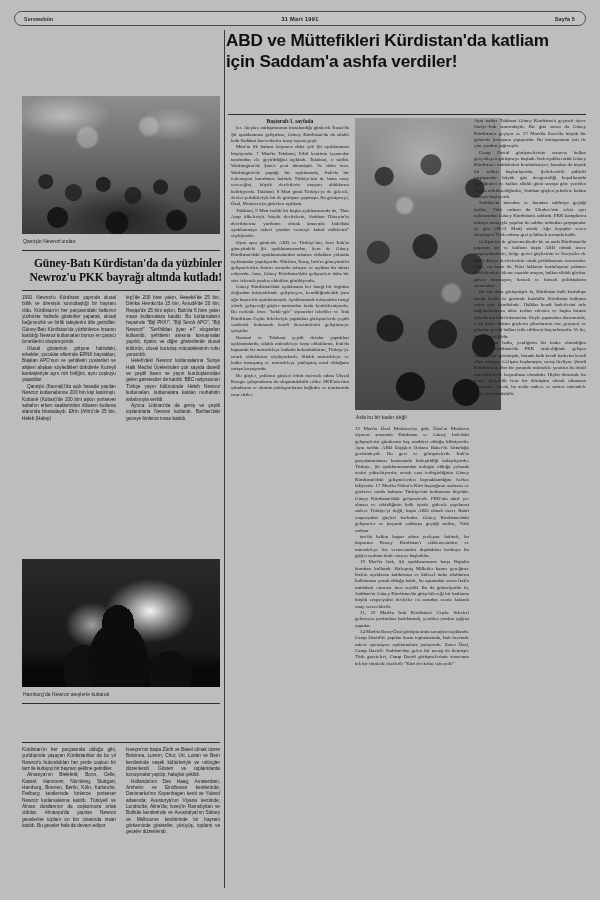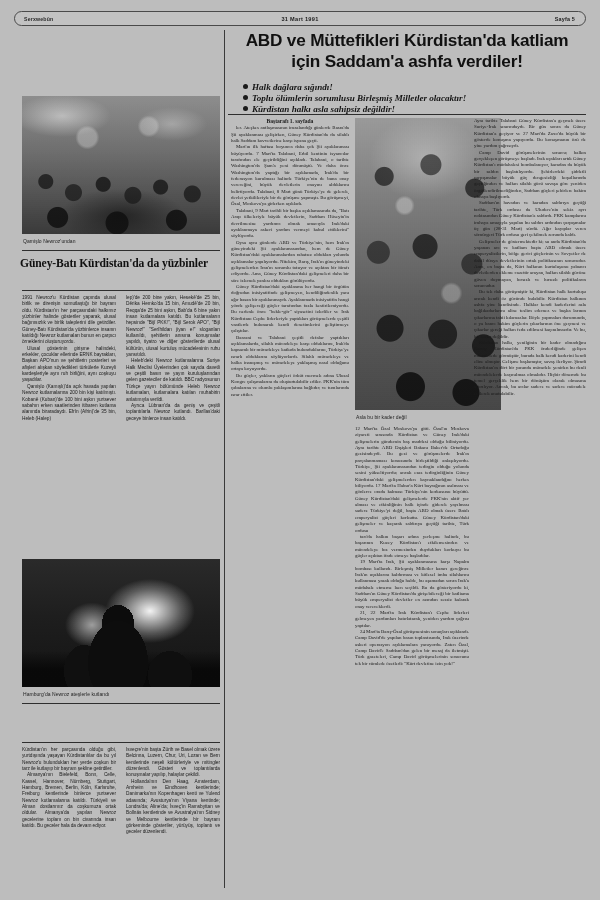--- a/index.html
+++ b/index.html
@@ -70,21 +70,20 @@
   .rule {
     position: absolute;
     background: #2e2e2e;
   }
 
   
   .headline {
     position: absolute;
     left: 226px; top: 30px;
     width: 362px;
-    text-align: center;
     font-family: "Liberation Sans", sans-serif;
     font-weight: bold;
     font-size: 17.2px;
     line-height: 21px;
     color: #111;
     letter-spacing: -0.2px;
   }
   .bullets {
     position: absolute;
     left: 243px; top: 82px;
@@ -106,21 +105,21 @@
     border-radius: 50%;
     background: #1a1a1a;
     margin-right: 4px;
     flex: 0 0 auto;
     position: relative; top: -1px;
   }
 
   
   .sec-head {
     position: absolute;
-    text-align: left;
+    text-align: right;
     color: #101010;
   }
   .sec-head.serif {
     font-family: "Liberation Serif", serif;
     font-weight: bold;
     font-size: 11.6px;
     line-height: 14px;
     letter-spacing: -0.1px;
   }
   .sec-head.sans {
@@ -203,20 +202,21 @@
         radial-gradient(circle at 78% 90%, rgba(15,15,15,.85) 0 10px, transparent 11px),
         radial-gradient(circle at 33% 30%, rgba(225,225,225,.35) 0 9px, transparent 12px),
         radial-gradient(circle at 64% 22%, rgba(230,230,230,.3) 0 8px, transparent 11px);"></div>
     <div class="grain"></div>
   </div>
   <div class="caption" style="left:23px; top:238px;">Qamişlo Newroz'undan</div>
 
   <div class="rule" style="left:22px; top:250px; width:198px; height:1px;"></div>
   <div class="sec-head serif" style="left:20px; top:257px; width:202px;">
     <div>Güney-Batı Kürdistan'da da yüzbinler</div>
+    <div>Newroz'u PKK bayrağı altında kutladı!</div>
   </div>
   <div class="rule" style="left:22px; top:290px; width:198px; height:1px;"></div>
 
   <div class="col" id="ls1c1" style="left:22px; top:295px; width:94px; height:255px;">
       <p class="first">1991 Newroz'u Kürdistan çapında ulusal birlik ve direnişin somutlaştığı bir bayram oldu. Kürdistan'ın her parçasındaki halkımız yüzbinler halinde gösteriler yaparak, ulusal bağımsızlık ve birlik taleplerini dile getirdiler. Güney-Batı Kürdistan'da yüzbinlerce insanın katıldığı Newroz kutlamaları bunun en çarpıcı örneklerini oluşturuyordu.</p>
       <p>Ulusal gösterinin girişme halindeki, erkekler, çocuklar ellerinde ERNK bayrakları, Başkan APO'nun ve şehitlerin posterleri ve afişleri alışkan söyledikleri türkülerle Kuzeyli kardeşleriyle aynı ruh birliğini, aynı coşkuyu yaşadılar.</p>
       <p>Qamişlo (Kamışlı)'da açık havada yapılan Newroz kutlamalarına 200 bin kişi katılmıştı. Kobanê (Kuban)'de 100 bini aşkın yurtsever sabahın erken saatlerinden itibaren kutlama alanında biraradaydı. Efrîn (Afrin)'de 35 bin, Heleb (Halep)</p>
     </div>
   <div class="col" id="ls1c2" style="left:126px; top:295px; width:94px; height:255px;">
       <p class="first">lep)'de 200 bine yakın, Hesekê'de 25 bin, Dêrika Hemko'da 15 bin, Amudê'de 20 bin, Reqqa'de 25 bini aşkın, Bab'da 6 bine yakın insan kutlamalara katıldı. Bu kutlamaların hepsinde "Bijî PKK!", "Bijî Serok APO", "Bijî Newroz!" "Serîhildan jiyan e!" sloganları kullanıldı, şehitlerin anısına konuşmalar yapıldı, tiyatro ve diğer gösterilerde ulusal kültürün, ulusal kurtuluş mücadelesinin ruhu yansıtıldı.</p>
@@ -252,34 +252,20 @@
       <p>Hollanda'nın Den Haag, Amsterdam, Arnheim ve Eindhoven kentlerinde; Danimarka'nın Kopenhagen kenti ve Yulend adasında; Avusturya'nın Viyana kentinde; Londra'da; Aline'da; İsveç'in Ramsbyttan ve Bollnäs kentlerinde ve Avustralya'nın Sidney ve Melbourne kentlerinde bir bayram görkeminde gösteriler, yürüyüş, toplantı ve geceler düzenlendi.</p>
     </div>
 
   <div class="rule" style="left:224px; top:30px; width:1px; height:858px; background:#3a3a3a;"></div>
 
   <div class="headline">
     <div>ABD ve Müttefikleri Kürdistan'da katliam</div>
     <div>için Saddam'a ashfa verdiler!</div>
   </div>
 
-  <div class="bullets">
-    <div class="bullet">
-      <span class="dot"></span>
-      <span>Halk dağlara sığındı!</span>
-    </div>
-    <div class="bullet">
-      <span class="dot"></span>
-      <span>Toplu ölümlerin sorumlusu Birleşmiş Milletler olacaktır!</span>
-    </div>
-    <div class="bullet">
-      <span class="dot"></span>
-      <span>Kürdistan halkı asla sahipsiz değildir!</span>
-    </div>
-  </div>
 
   <div class="rule" style="left:228px; top:114px; width:358px; height:1px;"></div>
 
   <div class="photo" style="left:355px; top:118px; width:146px; height:292px;
               background:
                 radial-gradient(ellipse 80px 60px at 70px 40px, rgba(210,210,210,.5), rgba(0,0,0,0) 70%),
                 linear-gradient(#9a9a9a,#7c7c7c 30%,#5e5e5e 62%,#474747);">
     <div style="position:absolute;left:0;top:0;width:100%;height:100%;
       background-image:
         radial-gradient(circle at 20% 20%, rgba(30,30,30,.75) 0 9px, transparent 10px),

